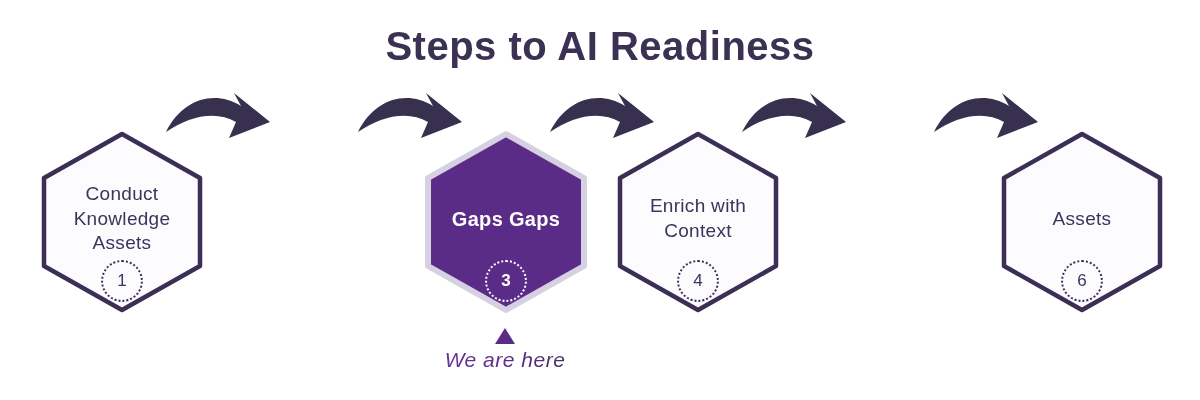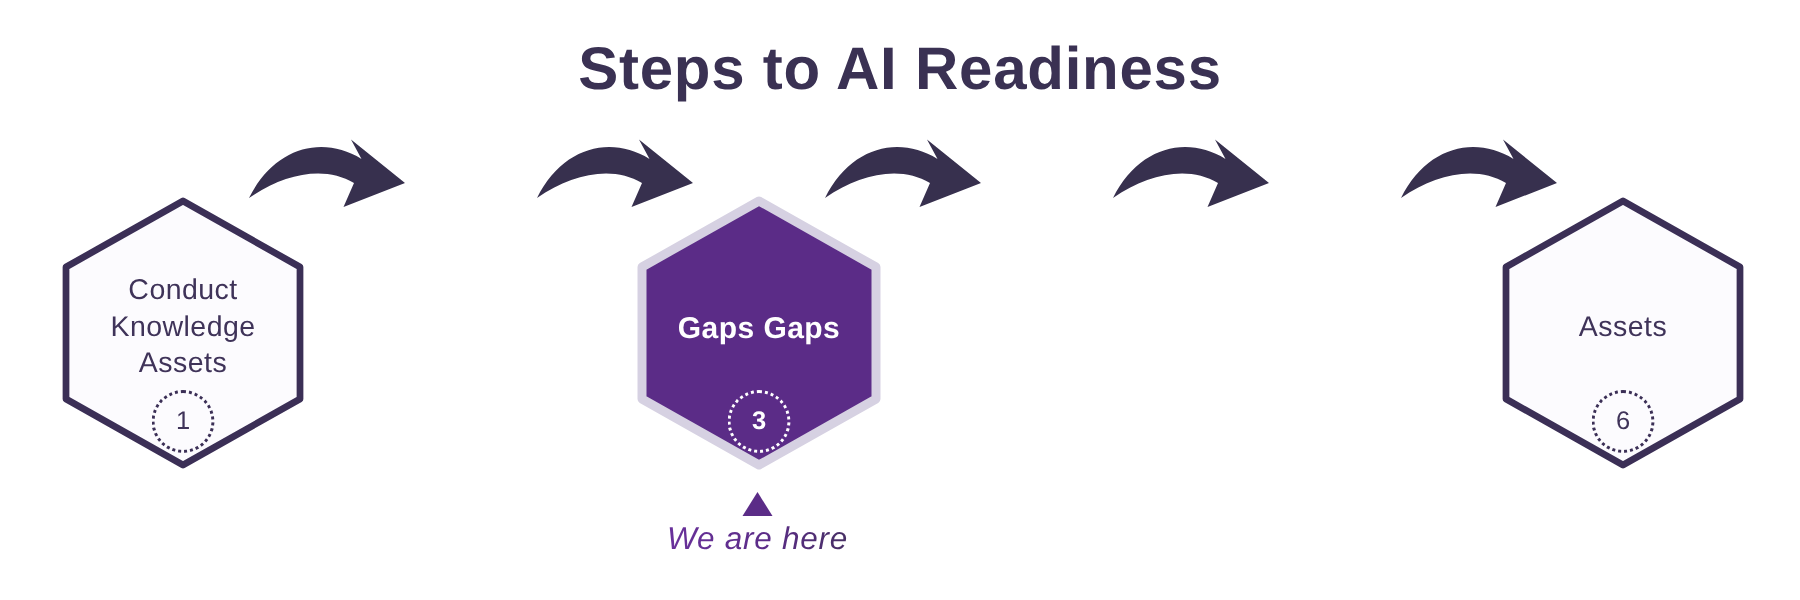--- a/index.html
+++ b/index.html
@@ -160,20 +160,27 @@
 
 
   <div class="hex active" style="left:423px">
     <svg class="hex-shape" viewBox="0 0 166 186" width="166" height="186">
         <polygon points="83,5 161,49 161,137 83,181 5,137 5,49"></polygon>
       </svg>
     <div class="hex-label">Gaps Gaps</div>
     <div class="hex-num">3</div>
   </div>
 
+  <div class="hex" style="left:615px">
+    <svg class="hex-shape" viewBox="0 0 166 186" width="166" height="186">
+        <polygon points="83,5 161,49 161,137 83,181 5,137 5,49"></polygon>
+      </svg>
+    <div class="hex-label">Enrich with Context</div>
+    <div class="hex-num">4</div>
+  </div>
 
 
   <div class="hex" style="left:999px">
     <svg class="hex-shape" viewBox="0 0 166 186" width="166" height="186">
         <polygon points="83,5 161,49 161,137 83,181 5,137 5,49"></polygon>
       </svg>
     <div class="hex-label">Assets</div>
     <div class="hex-num">6</div>
   </div>
 

